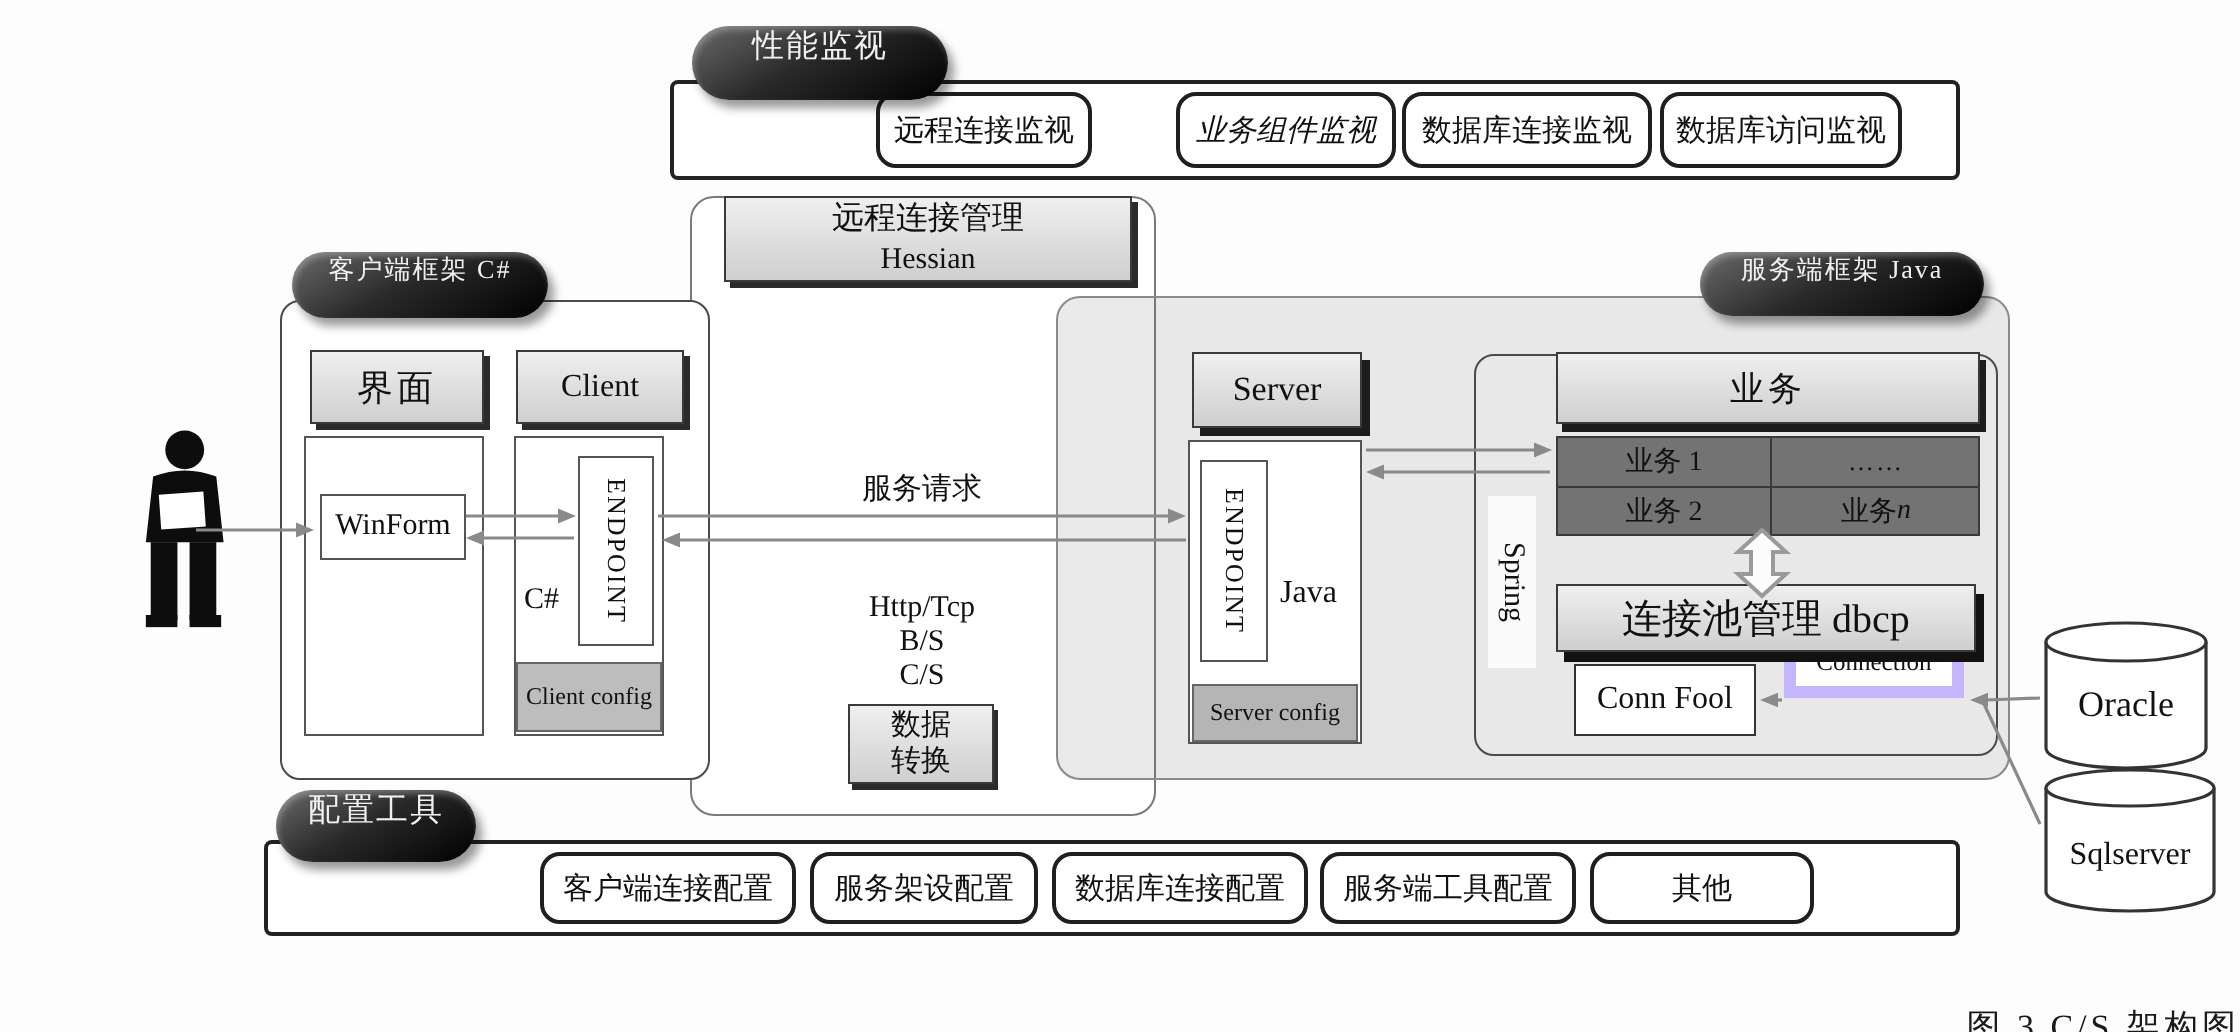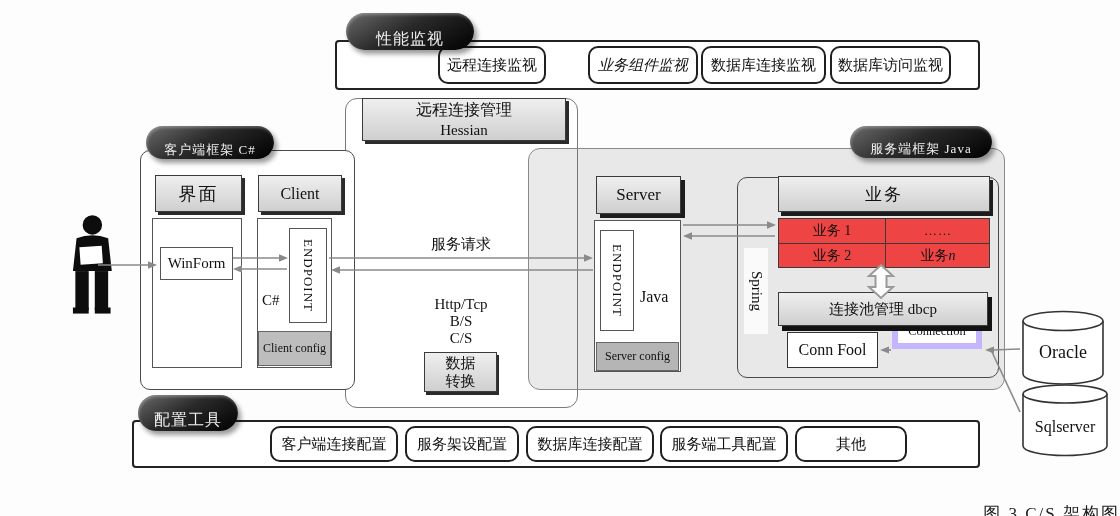--- a/index.html
+++ b/index.html
@@ -1,21 +1,21 @@
 <!DOCTYPE html>
 <html><head>
 <meta charset="utf-8">
 <style>
   html,body{margin:0;padding:0;background:#fff;}
   #canvas{position:relative;width:1120px;height:516px;background:#fdfdfd;overflow:hidden;
           font-family:"Liberation Serif","DejaVu Serif",serif;color:#111;}
   .abs{position:absolute;box-sizing:border-box;}
   
   .pill{background:linear-gradient(150deg,#6b6b6b 0%,#2a2a2a 45%,#000 100%);
-        color:#f0f0f0;border-radius:20px;display:flex;align-items:flex-end;justify-content:center;
+        color:#f0f0f0;border-radius:20px;display:flex;align-items:flex-start;justify-content:center;
         box-shadow:3px 4px 5px rgba(0,0,0,.40), inset 1px 2px 3px rgba(255,255,255,.28);
         letter-spacing:1px;z-index:20;}
   
   .box3d{background:linear-gradient(180deg,#efefef 0%,#cfcfcf 100%);
          border:1px solid #3a3a3a;box-shadow:3px 3px 0 0 #2b2b2b;
          display:flex;align-items:center;justify-content:center;z-index:10;}
   .plain{background:#fff;border:1px solid #555;z-index:6;}
   .center{display:flex;align-items:center;justify-content:center;text-align:center;}
   .rbox{background:#fff;border:2px solid #1f1f1f;border-radius:10px;
         display:flex;align-items:center;justify-content:center;z-index:10;}
@@ -111,36 +111,36 @@
     <span>Server config</span>
   </div>
 
   <div class="abs" style="left:737px;top:177px;width:262px;height:201px;border:1.5px solid #4a4a4a;border-radius:10px;z-index:4;"></div>
   <div class="abs vtext" style="left:744px;top:248px;width:24px;height:86px;font-size:15px;background:#fafafa;z-index:6;">
     <span>Spring</span>
   </div>
   <div class="abs box3d" style="left:778px;top:176px;width:212px;height:36px;font-size:17px;letter-spacing:2px;box-shadow:3px 4px 0 0 #1c1c1c;">
     <span>业务</span>
   </div>
-  <div class="abs" style="left:778px;top:218px;width:212px;height:50px;border:1px solid #3a3a3a;background:#ef4444;z-index:6;">
+  <div class="abs" style="left:778px;top:218px;width:212px;height:50px;border:1px solid #3a3a3a;background:#737373;z-index:6;">
     <div class="abs center" style="left:0;top:0;width:107px;height:25px;border-right:1px solid #3a3a3a;border-bottom:1px solid #3a3a3a;font-size:14px;">
       <span>业务 1</span>
     </div>
     <div class="abs center" style="left:107px;top:0;width:104px;height:25px;border-bottom:1px solid #3a3a3a;font-size:13px;letter-spacing:1px;">
       <span>……</span>
     </div>
     <div class="abs center" style="left:0;top:25px;width:107px;height:24px;border-right:1px solid #3a3a3a;font-size:14px;">
       <span>业务 2</span>
     </div>
     <div class="abs center" style="left:107px;top:25px;width:104px;height:24px;font-size:14px;">
       <span>业务 </span>
         <i>n</i>
     </div>
   </div>
-  <div class="abs box3d" style="left:778px;top:292px;width:210px;height:34px;font-size:15px;box-shadow:4px 5px 0 0 #121212;justify-content:center;">
+  <div class="abs box3d" style="left:778px;top:292px;width:210px;height:34px;font-size:20px;box-shadow:4px 5px 0 0 #121212;justify-content:center;">
     <span>连接池管理 dbcp</span>
   </div>
   <div class="abs center" style="left:787px;top:332px;width:91px;height:36px;background:#fff;border:1.5px solid #333;font-size:16px;z-index:8;">
     <span>Conn Fool</span>
   </div>
   <div class="abs center" style="left:892px;top:313px;width:90px;height:36px;background:#fff;border:6px solid #c4b5fd;font-size:12.5px;z-index:8;">
     <span>Connection</span>
   </div>
 
   <div class="abs" style="left:1019px;top:308px;width:88px;height:80px;z-index:9;">

